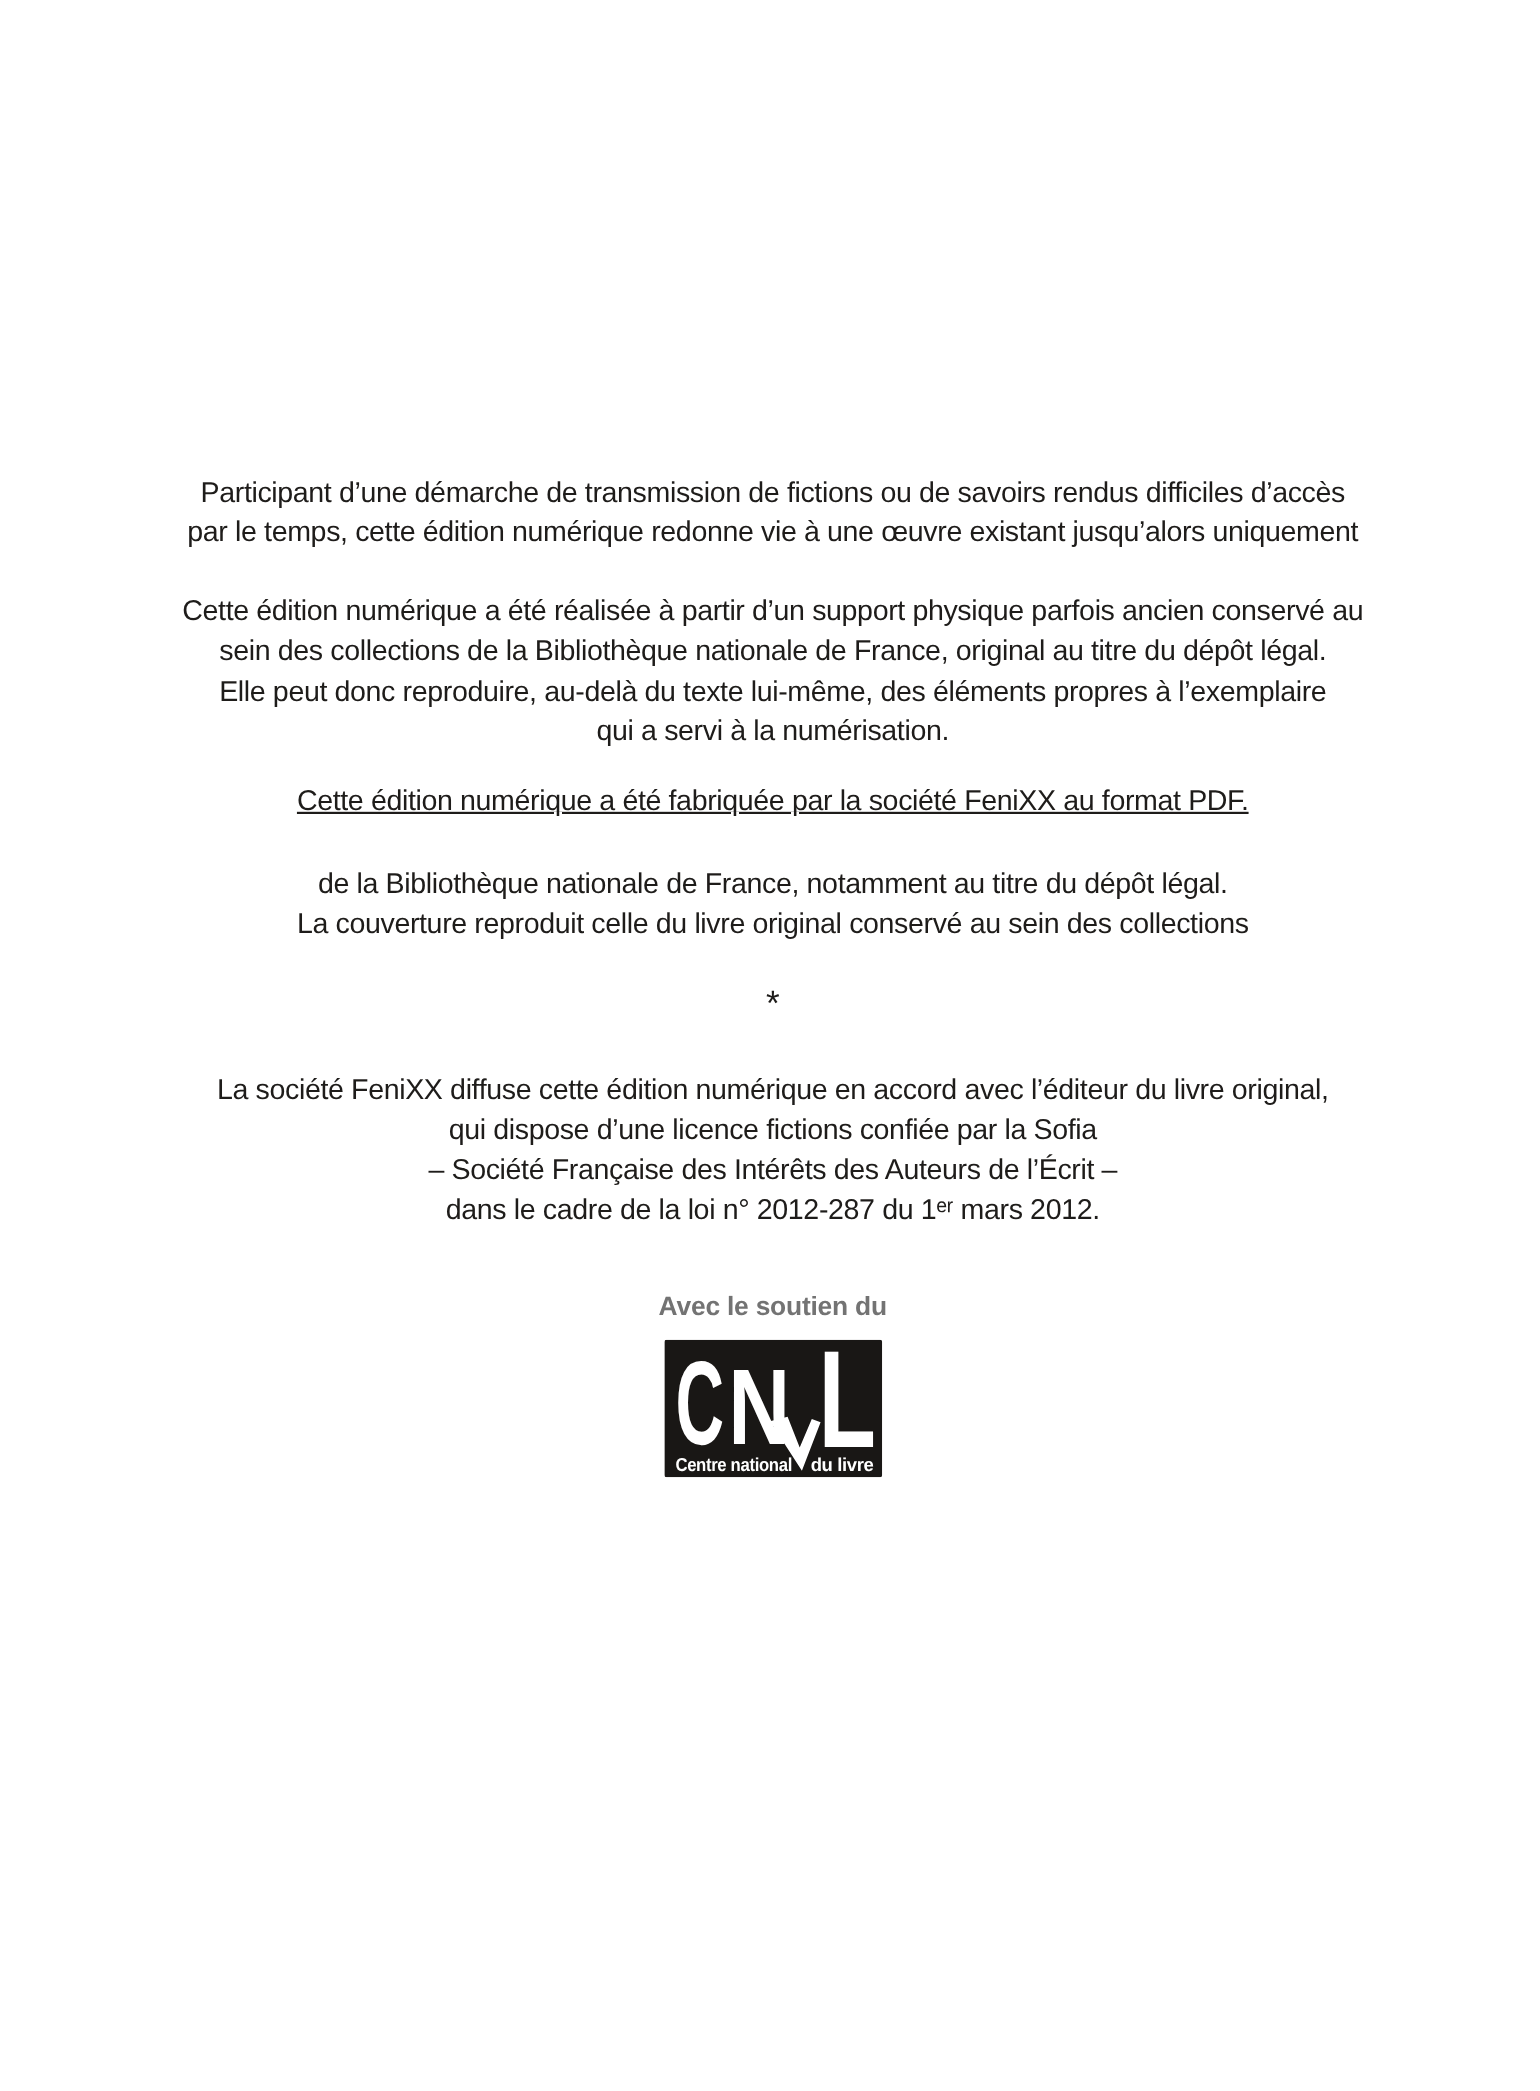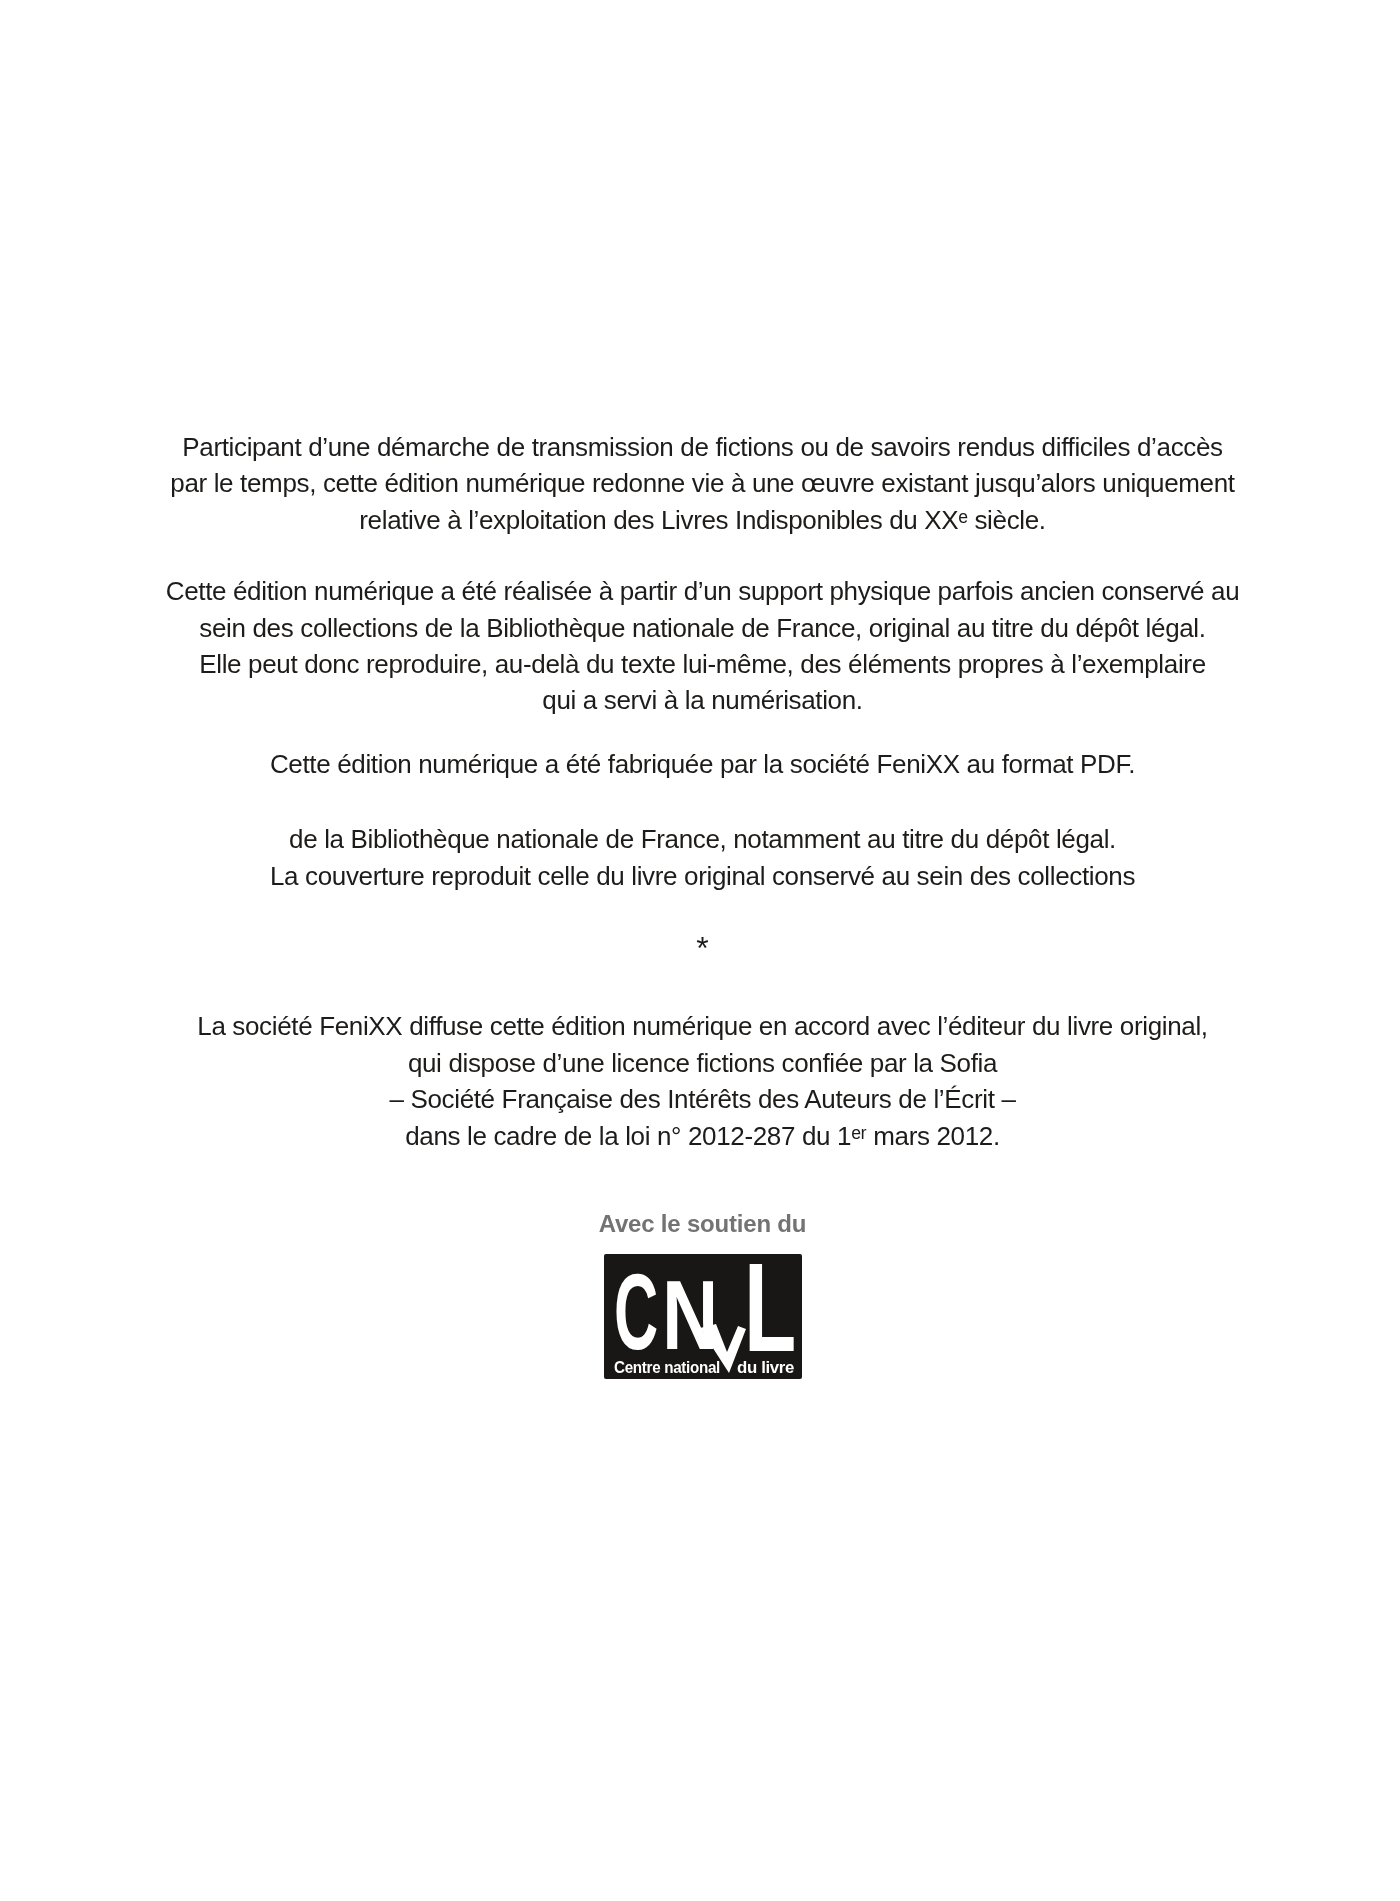--- a/index.html
+++ b/index.html
@@ -20,21 +20,21 @@
     padding-top: 429px;
     padding-left: 5px;
     text-align: center;
     font-size: 26px;
     line-height: 36.4px;
     letter-spacing: -0.35px;
   }
   .para { margin: 0; }
   .line { display: block; }
   .para-source       { margin-top: 35px; }
-  .para-fabrication  { margin-top: 27px; }
+  .para-fabrication  { margin-top: 27px; text-decoration: underline; }
   .para-cover        { margin-top: 39px; }
   .separator {
     margin-top: 36px;
     font-size: 32px;
     line-height: 36.4px;
     letter-spacing: 0;
   }
   .para-diffusion    { margin-top: 42px; }
   .support-line {
     margin-top: 55px;
@@ -57,21 +57,20 @@
 </style>
 </head>
 <body>
 
 <div class="page">
   <div class="content">
 
     <p class="para para-transmission">
       <span class="line">Participant d’une démarche de transmission de fictions ou de savoirs rendus difficiles d’accès</span>
       <span class="line">par le temps, cette édition numérique redonne vie à une œuvre existant jusqu’alors uniquement</span>
-      <span class="line">relative à l’exploitation des Livres Indisponibles du XXᵉ siècle.</span>
     </p>
 
     <p class="para para-source">
       <span class="line">Cette édition numérique a été réalisée à partir d’un support physique parfois ancien conservé au</span>
       <span class="line">sein des collections de la Bibliothèque nationale de France, original au titre du dépôt légal.</span>
       <span class="line">Elle peut donc reproduire, au-delà du texte lui-même, des éléments propres à l’exemplaire</span>
       <span class="line">qui a servi à la numérisation.</span>
     </p>
 
     <p class="para para-fabrication">

